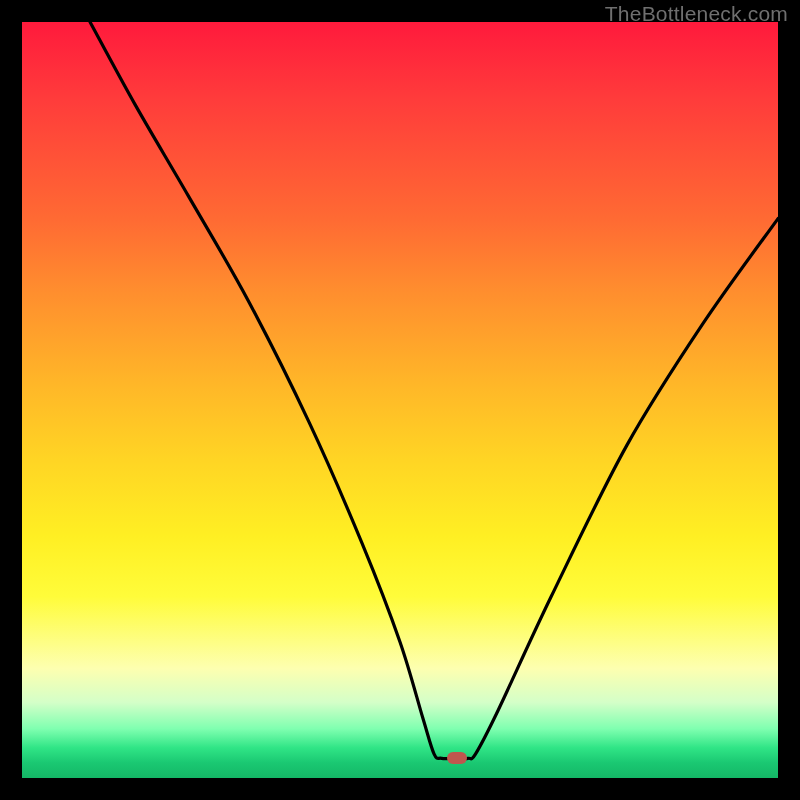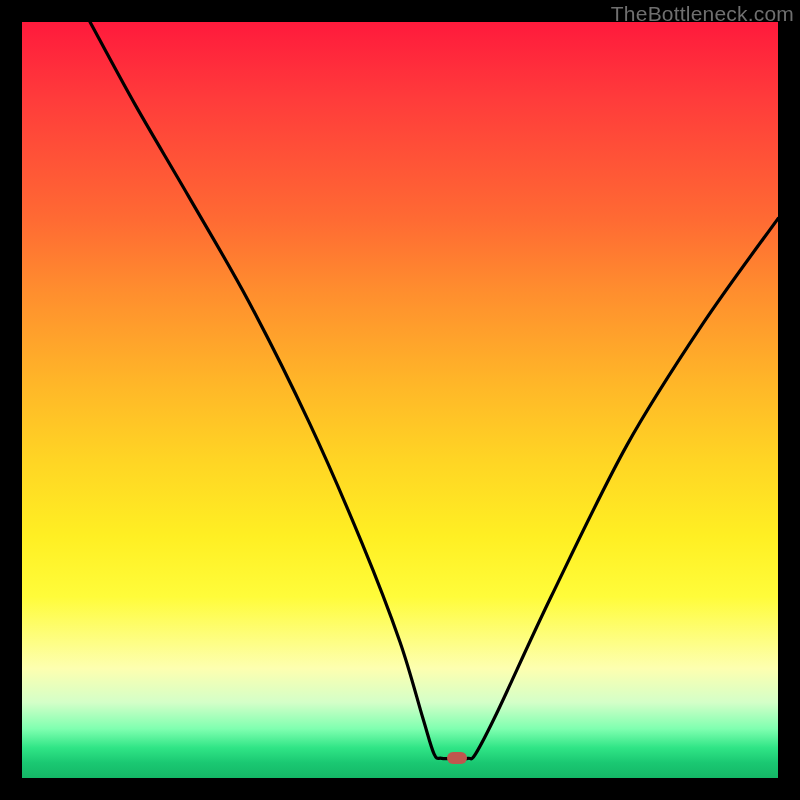--- a/index.html
+++ b/index.html
@@ -38,21 +38,21 @@
       #d4ffc8 90%,
       #7fffb0 93.5%,
       #30e586 96%,
       #1ac872 98%,
       #14b766 100%
     );
   }
   .watermark {
     position: absolute;
     top: 2px;
-    right: 6px;
+    right: 12px;
     color: #6f6f6f;
     font-size: 21px;
     font-weight: 500;
     letter-spacing: 0.2px;
     user-select: none;
   }
   svg.curve {
     position: absolute;
     left: 0;
     top: 0;

